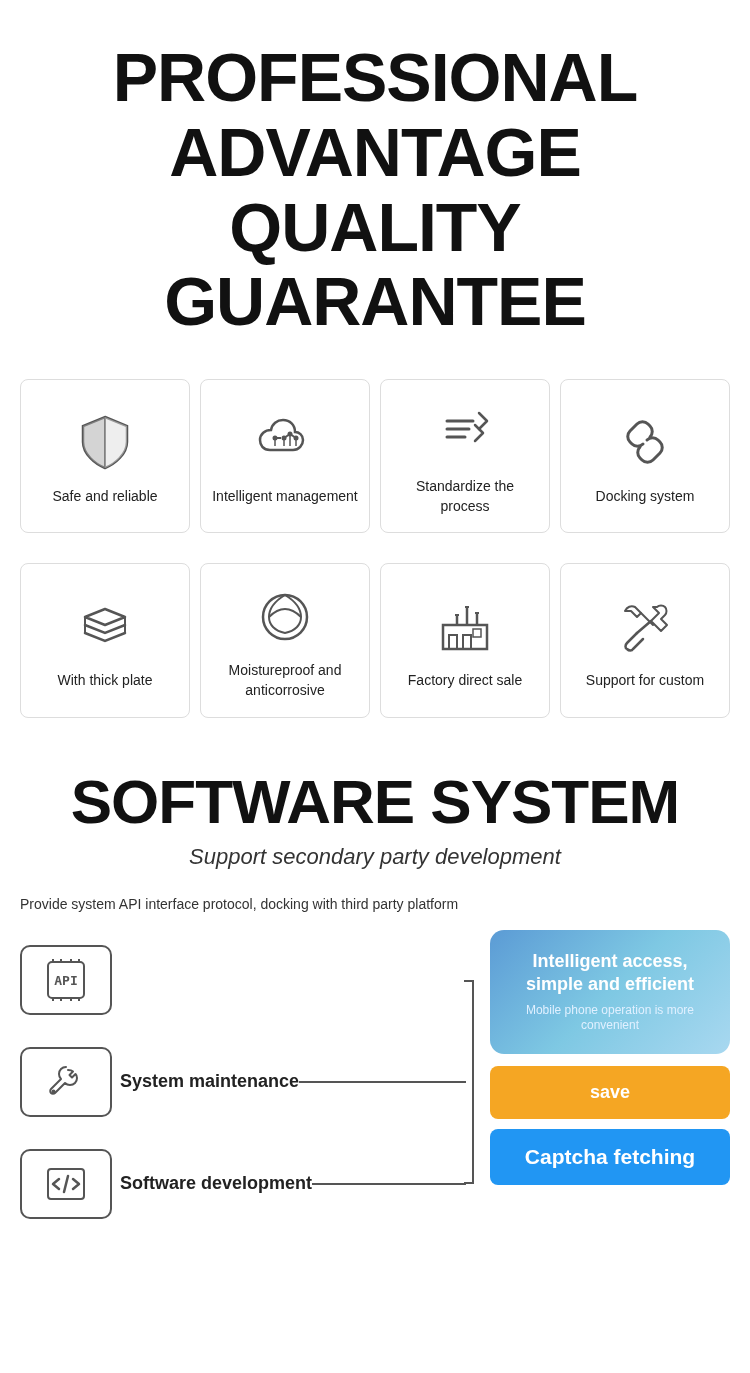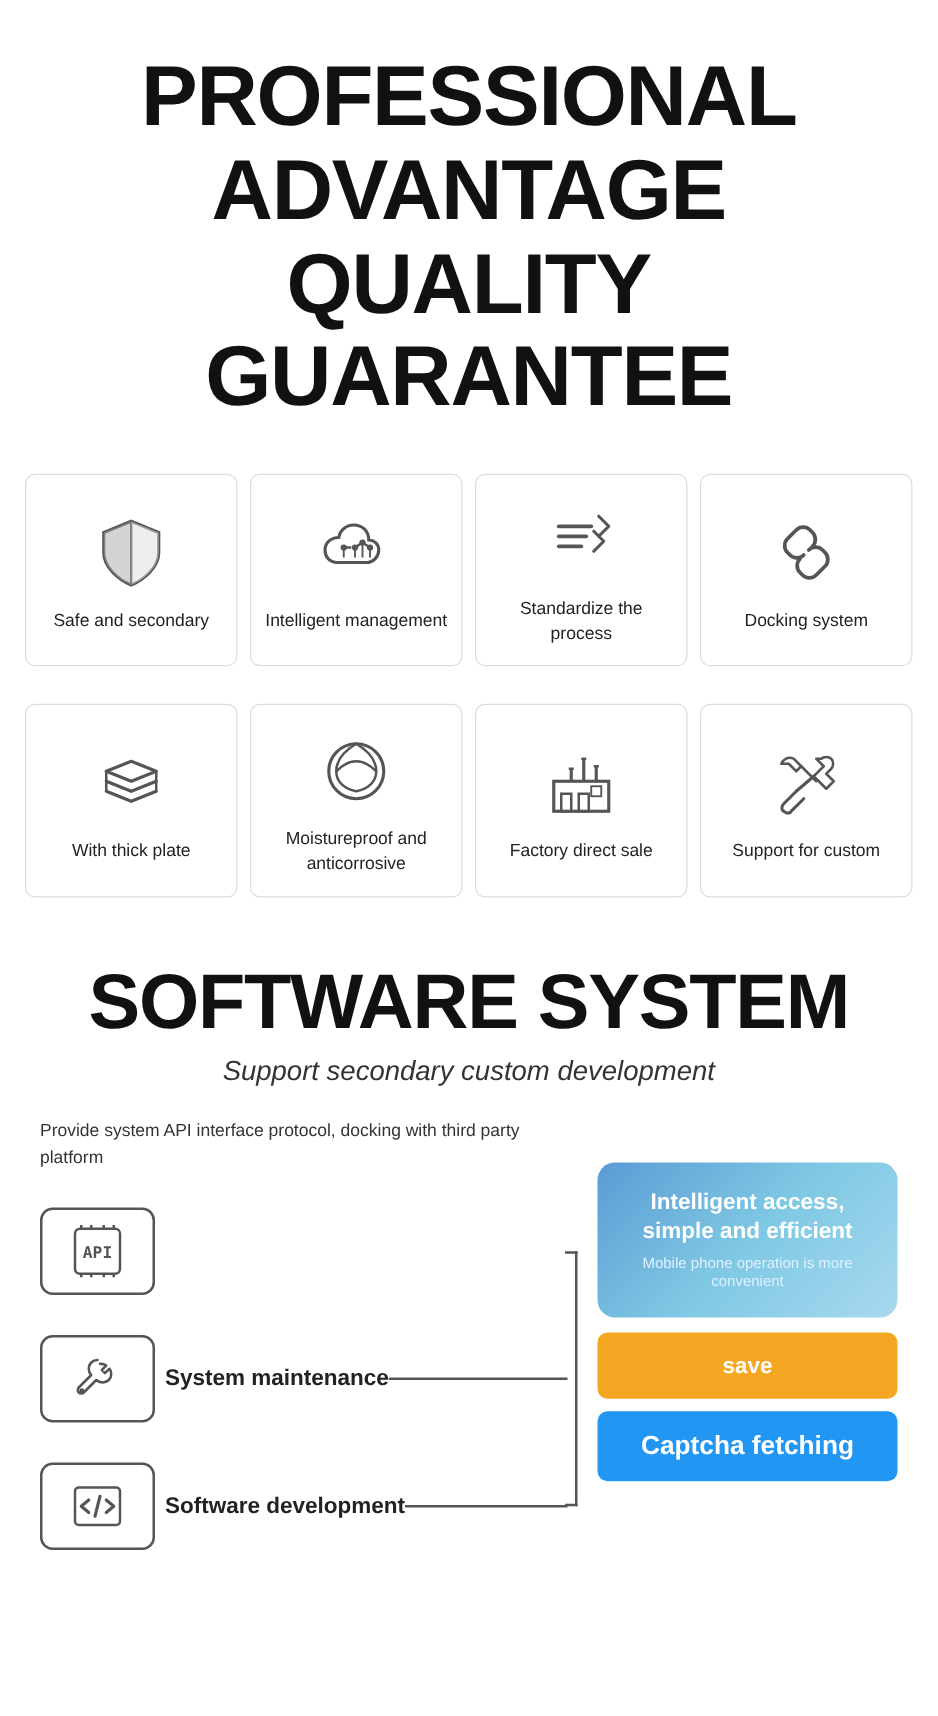--- a/index.html
+++ b/index.html
@@ -56,21 +56,21 @@
     }
     .feature-label {
       font-size: 14px;
       color: #222;
       text-align: center;
       line-height: 1.4;
     }
 
     
     .software-section {
-      padding: 30px 32px 20px;
+      padding: 30px 20px 20px;
     }
     .software-title {
       font-size: 62px;
       font-weight: 900;
       color: #111;
       text-align: center;
       letter-spacing: -1px;
       line-height: 1.1;
       margin-bottom: 8px;
     }
@@ -198,21 +198,21 @@
 
   <div class="feature-card">
     <div class="feature-icon">
       <svg viewBox="0 0 60 60" fill="none" xmlns="http://www.w3.org/2000/svg">
         <path d="M30 5 L52 14 L52 30 C52 42 40 52 30 56 C20 52 8 42 8 30 L8 14 Z" stroke="#555" stroke-width="2.5" fill="none"></path>
         <path d="M30 5 L30 56" stroke="#555" stroke-width="2"></path>
         <path d="M30 5 L52 14 L52 30 C52 42 40 52 30 56 L30 5 Z" fill="#ddd" opacity="0.5"></path>
         <path d="M8 14 L30 5 L30 56 C20 52 8 42 8 30 Z" fill="#aaa" opacity="0.5"></path>
       </svg>
     </div>
-    <div class="feature-label">Safe and secondary</div>
+    <div class="feature-label">Safe and reliable</div>
   </div>
 
   <div class="feature-card">
     <div class="feature-icon">
       <svg viewBox="0 0 60 60" fill="none" xmlns="http://www.w3.org/2000/svg">
         <path d="M15 38 C8 38 5 33 5 28 C5 22 10 18 16 18 C17 12 22 8 28 8 C35 8 40 13 40 20 C44 20 48 23 48 28 C48 33 44 38 38 38 Z" stroke="#555" stroke-width="2.5" fill="none"></path>
         <line x1="20" y1="26" x2="26" y2="26" stroke="#555" stroke-width="2"></line>
         <line x1="29" y1="26" x2="35" y2="22" stroke="#555" stroke-width="2"></line>
         <line x1="35" y1="22" x2="41" y2="26" stroke="#555" stroke-width="2"></line>
         <circle cx="20" cy="26" r="2.5" fill="#555"></circle>
@@ -305,21 +305,21 @@
         <path d="M10 14 C12 10 16 8 20 10 L26 16 L22 20 L16 14 Z" stroke="#555" stroke-width="2" fill="none" stroke-linejoin="round"></path>
         <line x1="26" y1="16" x2="38" y2="28" stroke="#555" stroke-width="2" stroke-linecap="round"></line>
       </svg>
     </div>
     <div class="feature-label">Support for custom</div>
   </div>
 </div>
 
 <div class="software-section">
   <div class="software-title">SOFTWARE SYSTEM</div>
-  <div class="software-subtitle">Support secondary custom development</div>
+  <div class="software-subtitle">Support secondary party development</div>
 
   <div class="software-body">
 
     <div class="software-left">
       <div class="software-desc">Provide system API interface protocol, docking with third party platform</div>
 
       <div style="position:relative;">
 
         <div style="position:absolute; right:0; top:35px; width:2px; background:#555; height:calc(100% - 70px);"></div>
 

